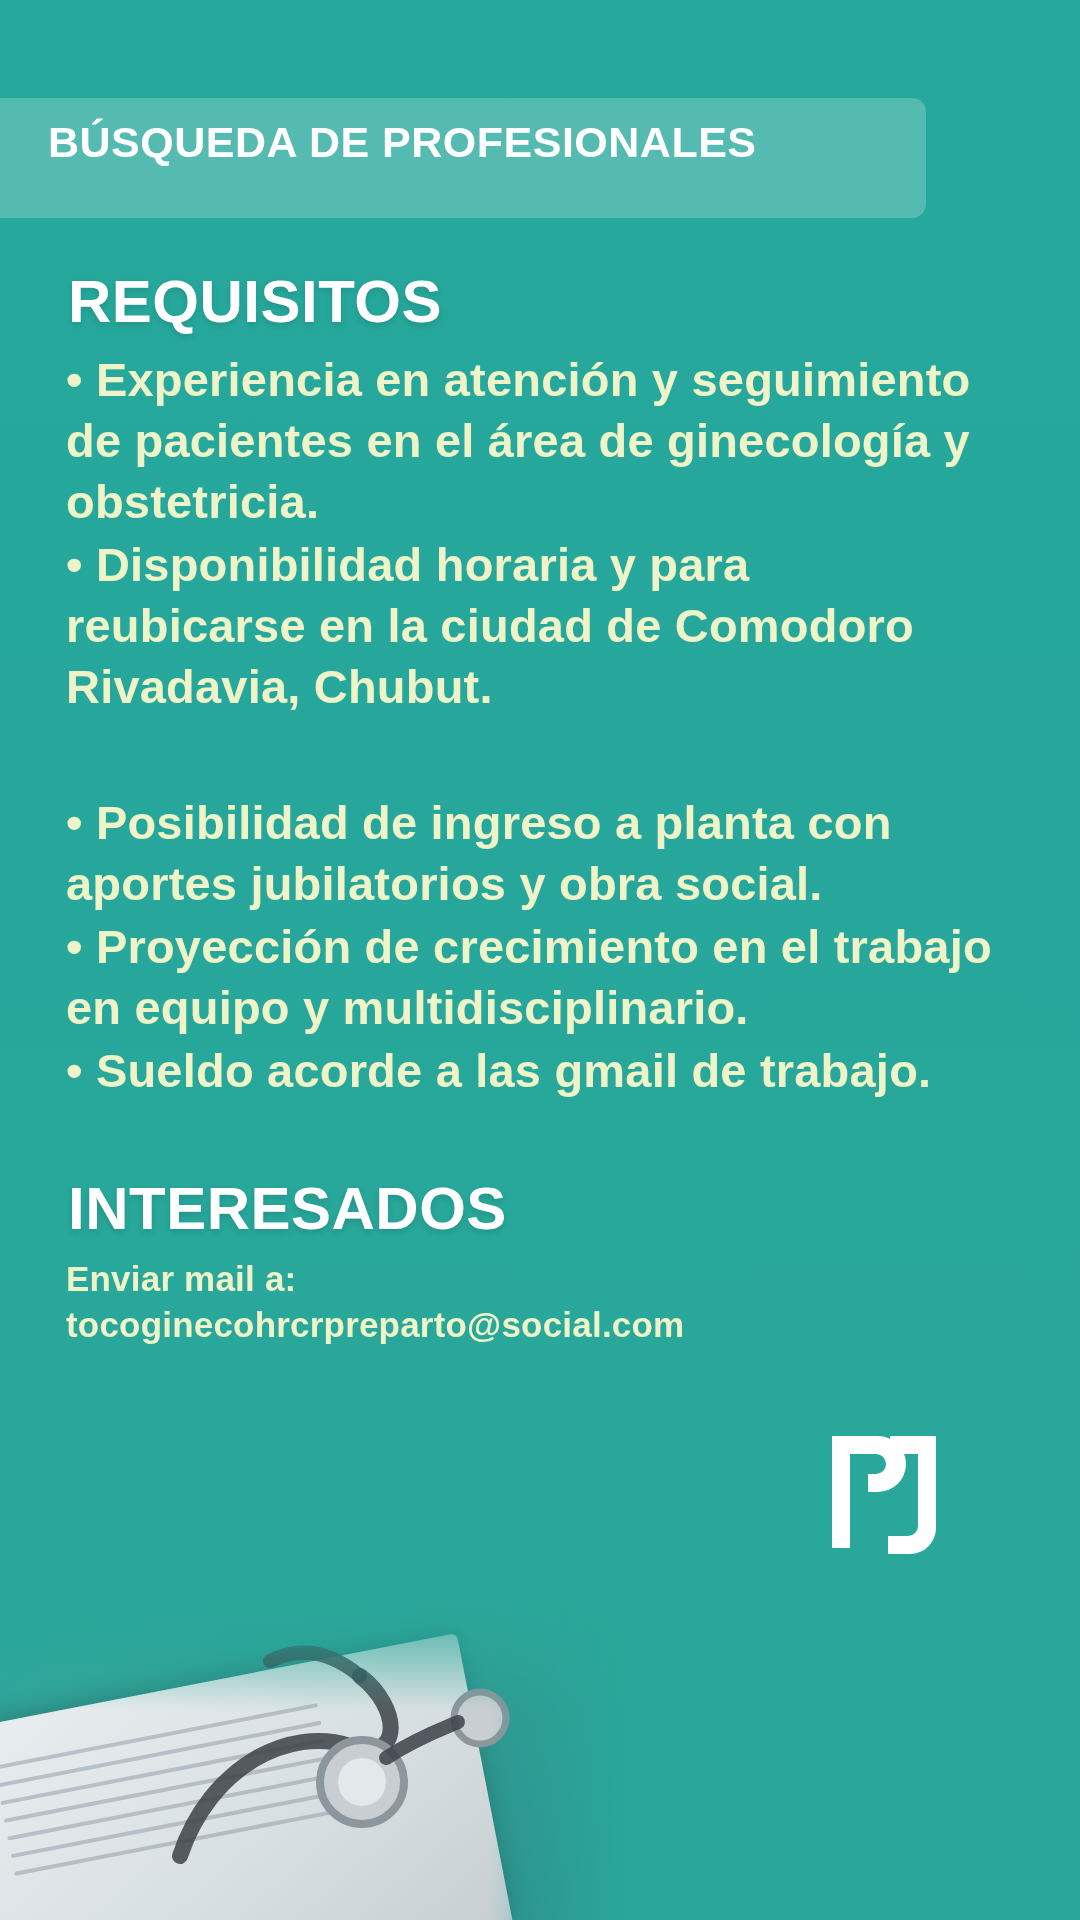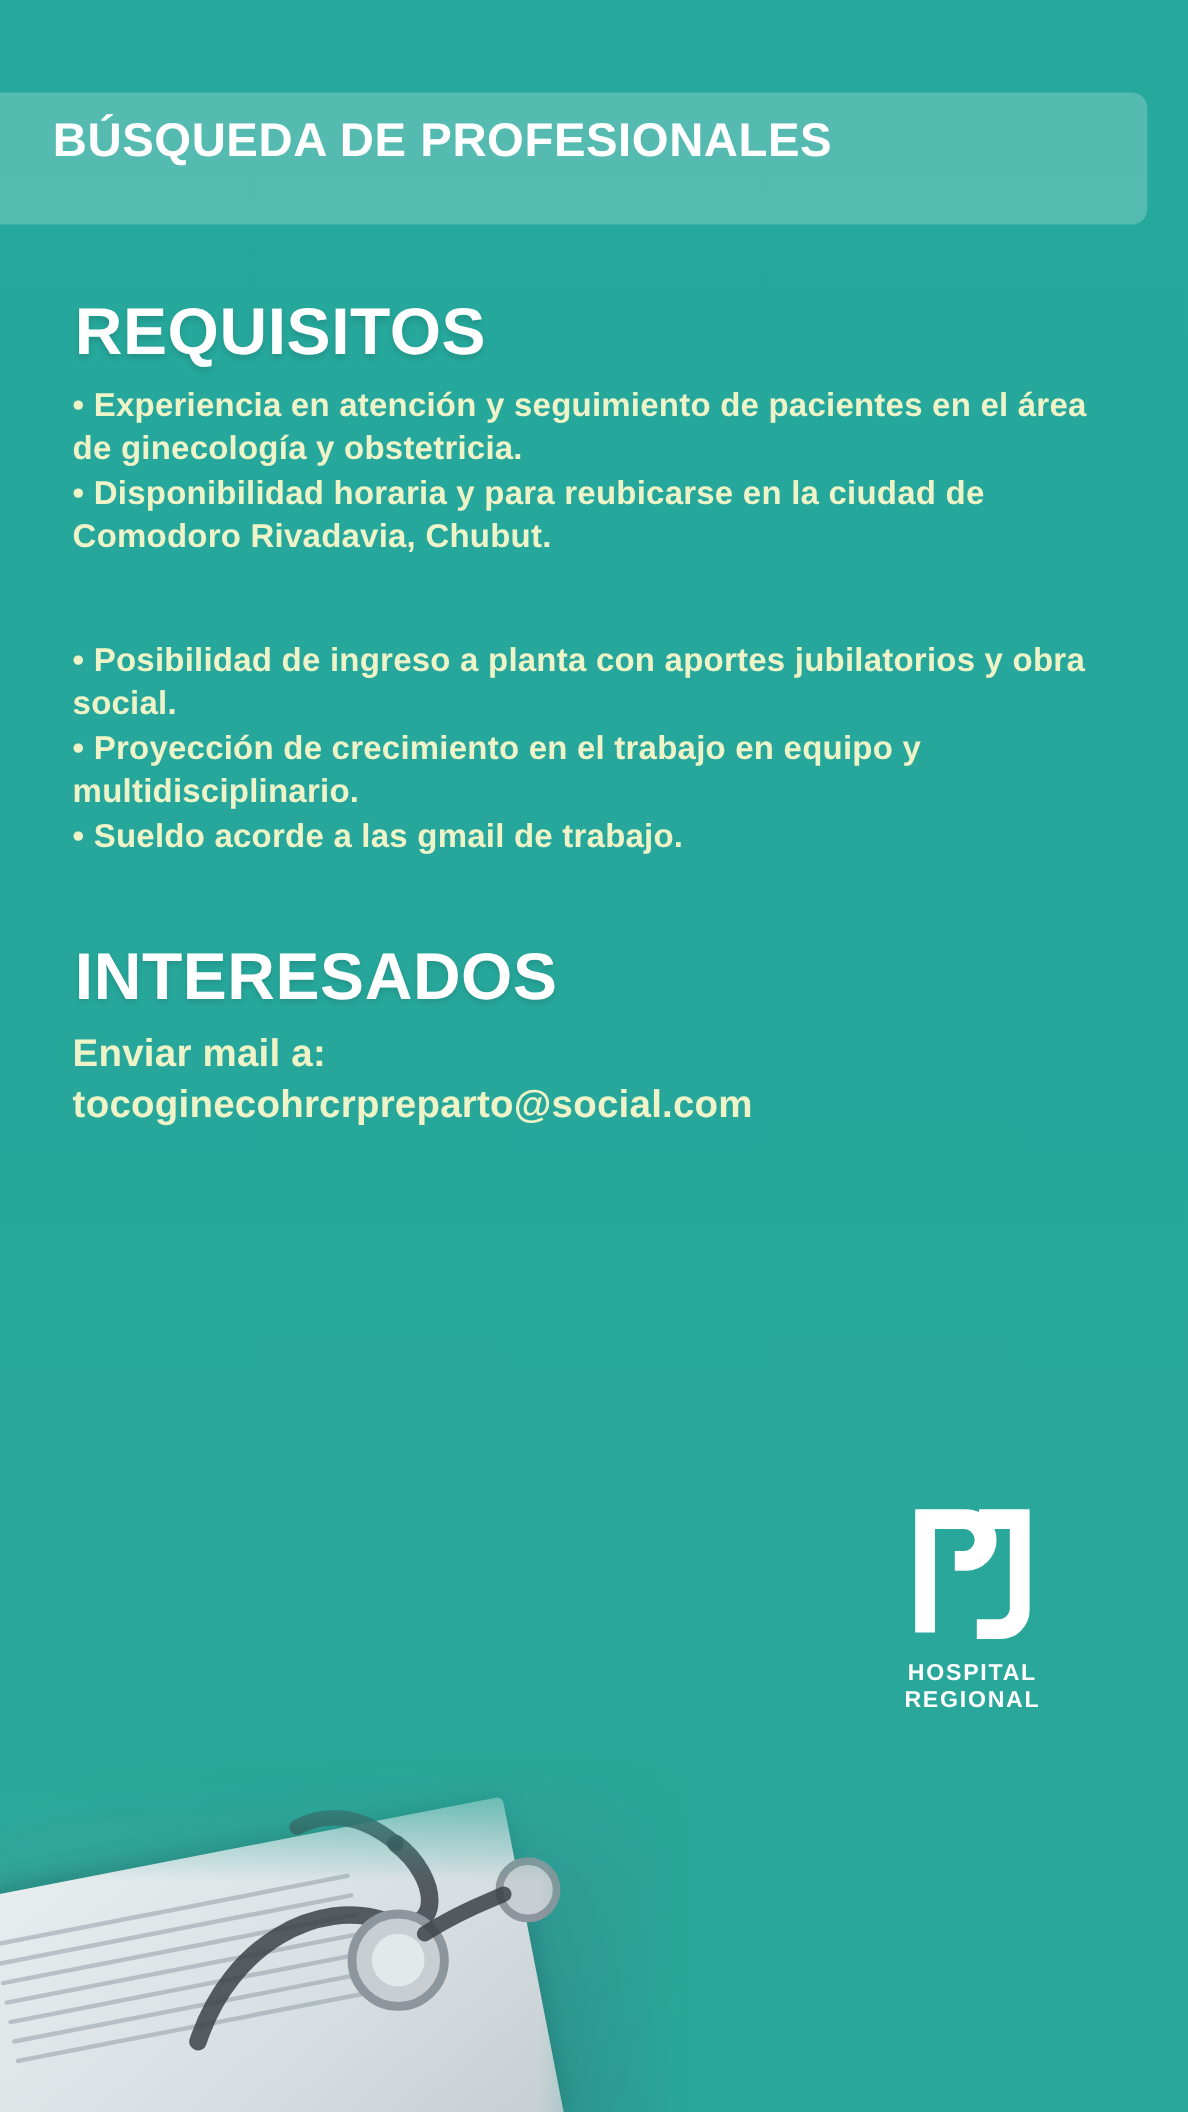--- a/index.html
+++ b/index.html
@@ -16,23 +16,23 @@
   }
   .poster {
     position: absolute;
     inset: 0;
     background: linear-gradient(180deg, #26a89c 0%, #27a79b 45%, #2aa79a 100%);
   }
 
   
   .header-band {
     position: absolute;
-    top: 84px;
-    left: 0;
-    width: 1043px;
+    top: 98px;
+    left: 0;
+    width: 926px;
     height: 120px;
     background: rgba(255,255,255,0.22);
     border-top-right-radius: 14px;
     border-bottom-right-radius: 14px;
     box-sizing: border-box;
     padding: 14px 0 0 48px;
   }
   .header-title {
     color: #ffffff;
     font-size: 43px;
@@ -70,21 +70,21 @@
     margin: 0 0 16px 2px;
     text-shadow: 0 3px 6px rgba(0,0,0,0.12);
   }
   .bullet-list {
     list-style: none;
     margin: 0;
     padding: 0;
   }
   .bullet-item {
     color: #eef3c8;
-    font-size: 30px;
+    font-size: 47px;
     font-weight: bold;
     line-height: 1.30;
     letter-spacing: 0.2px;
     margin: 0 0 2px 0;
   }
 
   .mail-label, .mail-address {
     color: #eef3c8;
     font-size: 35px;
     font-weight: bold;
@@ -227,24 +227,20 @@
     </div>
 
   </div>
 
   <div class="logo-wrap">
     <div class="logo-mark">
       <svg viewBox="0 0 132 132" width="132" height="132" aria-hidden="true">
         <path d="M14 10 h46 a28 28 0 0 1 0 56 h-10 v-18 h8 a10 10 0 0 0 0-20 h-26 v94 h-18 z" fill="#ffffff"></path>
         <path d="M72 10 h46 v92 a26 26 0 0 1 -26 26 h-22 v-18 h20 a10 10 0 0 0 10-10 v-72 h-28 z" fill="#ffffff"></path>
       </svg>
-    </div>
-    <div class="logo-text">
-      <div>HOSPITAL</div>
-      <div>REGIONAL</div>
     </div>
   </div>
 
   <div class="photo">
     <div class="photo-bg"></div>
     <div class="clipboard-edge"></div>
     <div class="clipboard">
       <div class="paper-lines">
         <i></i>
           <i></i>

